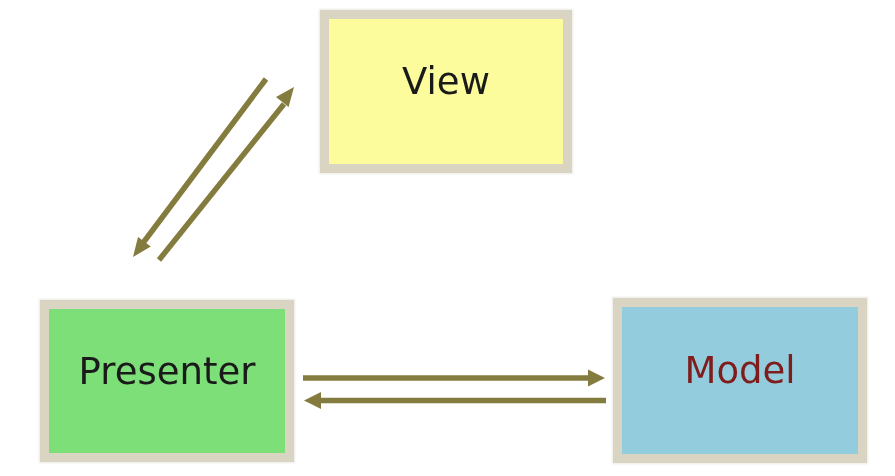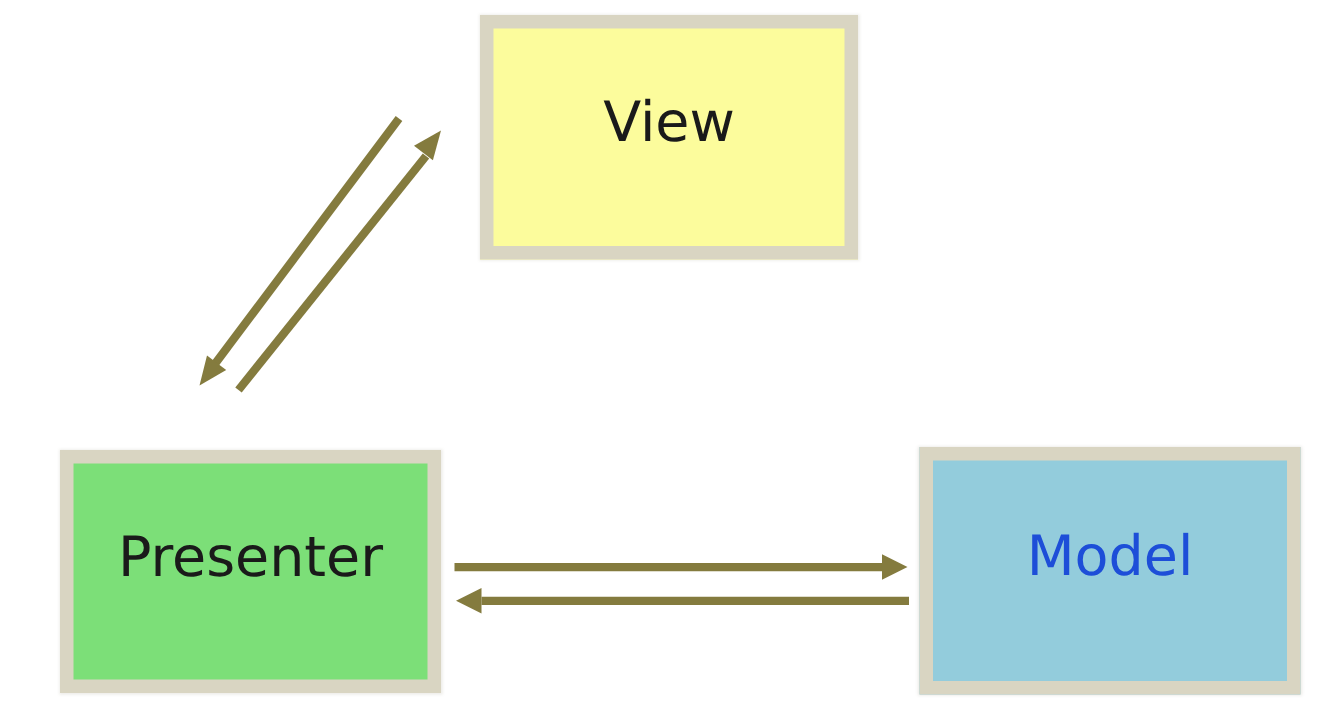--- a/index.html
+++ b/index.html
@@ -57,21 +57,21 @@
 
   <div class="node node-presenter" style="background-color: rgb(124, 223, 120); border-color: rgb(217, 213, 194);">
     <span class="label" style="color: rgb(26, 26, 26);">Presenter</span>
   </div>
 
   <div class="node node-view" style="background-color: rgb(252, 252, 156); border-color: rgb(217, 213, 194);">
     <span class="label" style="color: rgb(26, 26, 26);">View</span>
   </div>
 
   <div class="node node-model" style="background-color: rgb(147, 204, 220); border-color: rgb(217, 213, 194);">
-    <span class="label" style="color: #1d4ed8;">Model</span>
+    <span class="label" style="color: #7f1d1d;">Model</span>
   </div>
 
   <svg class="arrows" viewBox="0 0 895 476" xmlns="http://www.w3.org/2000/svg">
 
     <g>
       <line x1="266" y1="79" x2="143" y2="243" style="stroke: rgb(132, 123, 62);"></line>
       <polygon points="133,257 138.0,237.0 150.8,246.6" style="fill: rgb(132, 123, 62);"></polygon>
     </g>
 
     <g>

